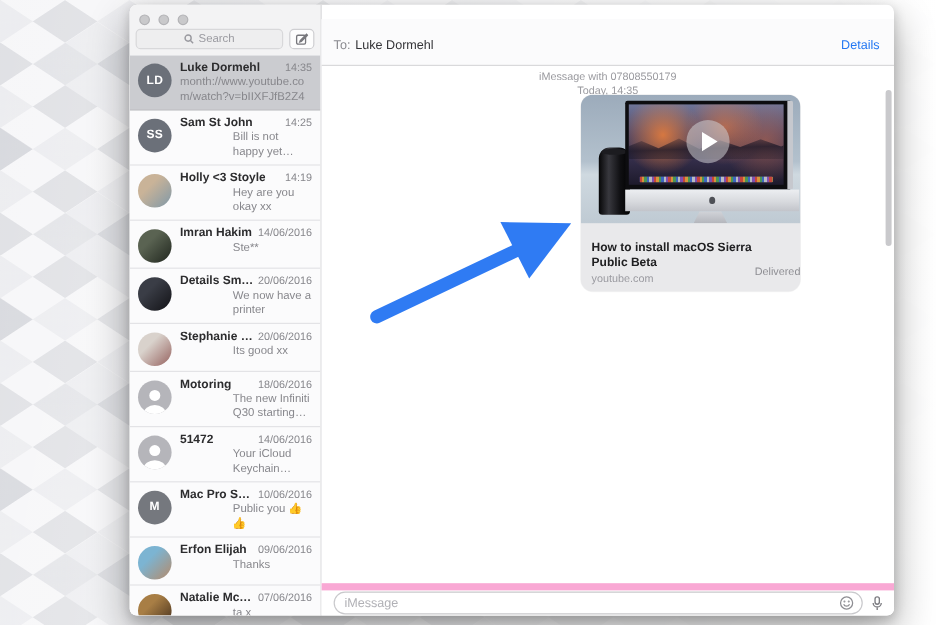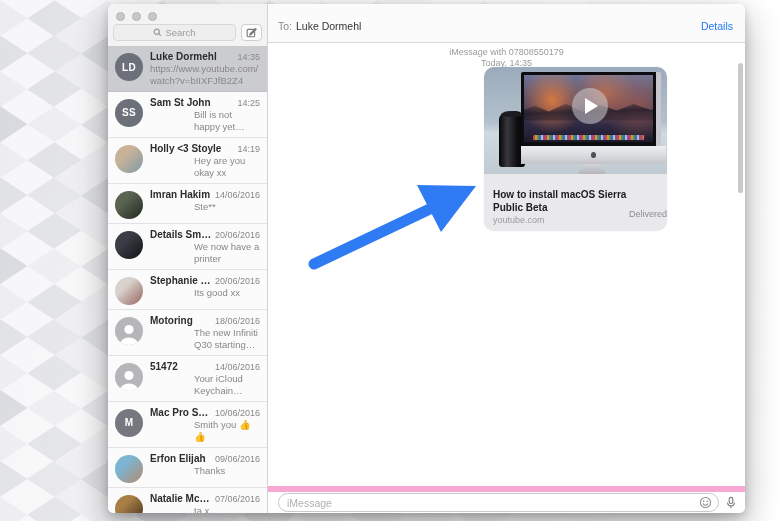--- a/index.html
+++ b/index.html
@@ -64,21 +64,21 @@
   .conv-main{flex:1;min-width:0;}
   .conv-top{display:flex;justify-content:space-between;align-items:baseline;gap:3px;}
   .conv-name{font-size:10px;font-weight:bold;color:#2c2c2e;white-space:nowrap;overflow:hidden;text-overflow:ellipsis;}
   .conv-time{font-size:9px;color:#87878c;white-space:nowrap;}
   .conv-preview{
     font-size:9.5px;color:#87878c;line-height:1.26;margin-top:1px;
     display:-webkit-box;-webkit-line-clamp:2;-webkit-box-orient:vertical;overflow:hidden;word-break:break-all;
   }
   .conv-preview.no-break{word-break:normal;padding-left:44px;}
   
-  .chat{flex:1;display:flex;flex-direction:column;position:relative;background:#fff;}
+  .chat{flex:1;display:flex;flex-direction:column;position:relative;background:#fff;margin-top:12px;}
   .chat-header{
     height:39px;flex:0 0 39px;background:#fbfbfc;border-bottom:1px solid #d9d9db;
     display:flex;align-items:center;justify-content:space-between;padding:6px 12px 0 10px;
   }
   .to-line{font-size:10.5px;color:#343438;}
   .to-label{color:#8a8a8f;margin-right:4px;}
   .details-link{font-size:10.5px;color:var(--accent-blue);cursor:pointer;padding-left:48px;}
   .chat-body{flex:1;position:relative;}
   .meta{position:absolute;top:4px;left:0;right:0;text-align:center;color:#9a9a9f;font-size:9px;line-height:11px;}
   .chat-scrollbar{position:absolute;right:2px;top:20px;width:5px;height:130px;border-radius:3px;background:#c9c9cc;}
@@ -191,21 +191,21 @@
         <div class="conv-row selected">
     <div class="avatar" style="background: rgb(107, 112, 121);">
       <span class="avatar-text">LD</span>
 
     </div>
     <div class="conv-main">
       <div class="conv-top">
         <span class="conv-name">Luke Dormehl</span>
         <span class="conv-time">14:35</span>
       </div>
-      <div class="conv-preview">https://www.youtube.com/watch?v=bIIXFJfB2Z4</div>
+      <div class="conv-preview">month://www.youtube.com/watch?v=bIIXFJfB2Z4</div>
     </div>
   </div>
         <div class="conv-row">
     <div class="avatar" style="background: rgb(107, 112, 121);">
       <span class="avatar-text">SS</span>
 
     </div>
     <div class="conv-main">
       <div class="conv-top">
         <span class="conv-name">Sam St John</span>
@@ -301,21 +301,21 @@
         <div class="conv-row">
     <div class="avatar" style="background: rgb(117, 120, 126);">
       <span class="avatar-text">M</span>
 
     </div>
     <div class="conv-main">
       <div class="conv-top">
         <span class="conv-name">Mac Pro Seller</span>
         <span class="conv-time">10/06/2016</span>
       </div>
-      <div class="conv-preview no-break">Smith you 👍👍</div>
+      <div class="conv-preview no-break">Public you 👍👍</div>
     </div>
   </div>
         <div class="conv-row">
     <div class="avatar" style="background: linear-gradient(135deg, rgb(124, 180, 210) 35%, rgb(181, 138, 106));">
       <span class="avatar-text"></span>
 
     </div>
     <div class="conv-main">
       <div class="conv-top">
         <span class="conv-name">Erfon Elijah</span>

